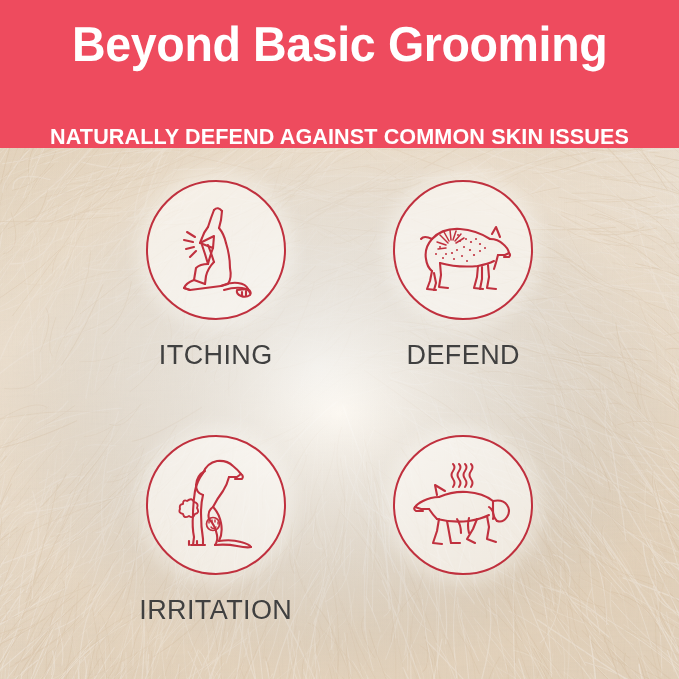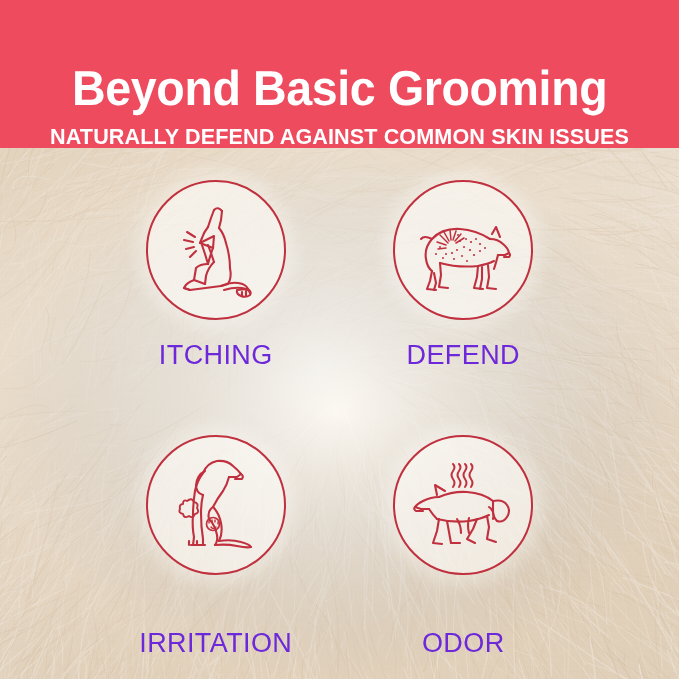--- a/index.html
+++ b/index.html
@@ -27,21 +27,21 @@
 
   
   #header {
     position:absolute;
     left:0; top:0;
     width:679px; height:148px;
     z-index:5;
     display:flex;
     flex-direction:column;
     align-items:center;
-    justify-content:flex-end;
+    justify-content:space-between;
   }
   #header-title {
     margin-top:20px;
     font-family:"Liberation Sans", sans-serif;
     font-weight:700;
     font-size:49px;
     line-height:1.04;
     color:#ffffff;
     letter-spacing:-0.4px;
     white-space:nowrap;
@@ -90,26 +90,26 @@
     justify-content:center;
     box-shadow:0 0 16px 10px rgba(255,255,252,0.34);
   }
   .badge-circle svg { display:block; }
   .badge-label {
     margin-top:20px;
     font-family:"Liberation Sans", sans-serif;
     font-weight:400;
     font-size:27px;
     letter-spacing:0.4px;
-    color:#6d28d9;
+    color:#404040;
     white-space:nowrap;
   }
 
   
-  .badge.row2 { padding-top:24px;justify-content:space-between; }
+  .badge.row2 { padding-top:24px; }
 </style>
 </head>
 <body>
 
 <div id="poster">
 
   <div id="fur-bg">
     <svg id="fur-svg" viewBox="0 0 679 679" preserveAspectRatio="none">
       <defs>
         <linearGradient id="furBase" x1="0" y1="0" x2="0.25" y2="1">
@@ -432,17 +432,16 @@
 
           <path d="M68 66 L64 76 L58 86 L66 90"></path>
           <path d="M78 63 L80 74 L78 86 L87 89"></path>
 
           <path d="M80 54 Q86 58 84 66"></path>
 
           <path d="M48 66 Q52 72 52 80"></path>
           <path d="M60 65 Q58 72 60 80"></path>
         </svg>
       </div>
-      <div class="badge-label">ODOR</div>
     </div>
 
   </div>
 </div>
 
 </body></html>

